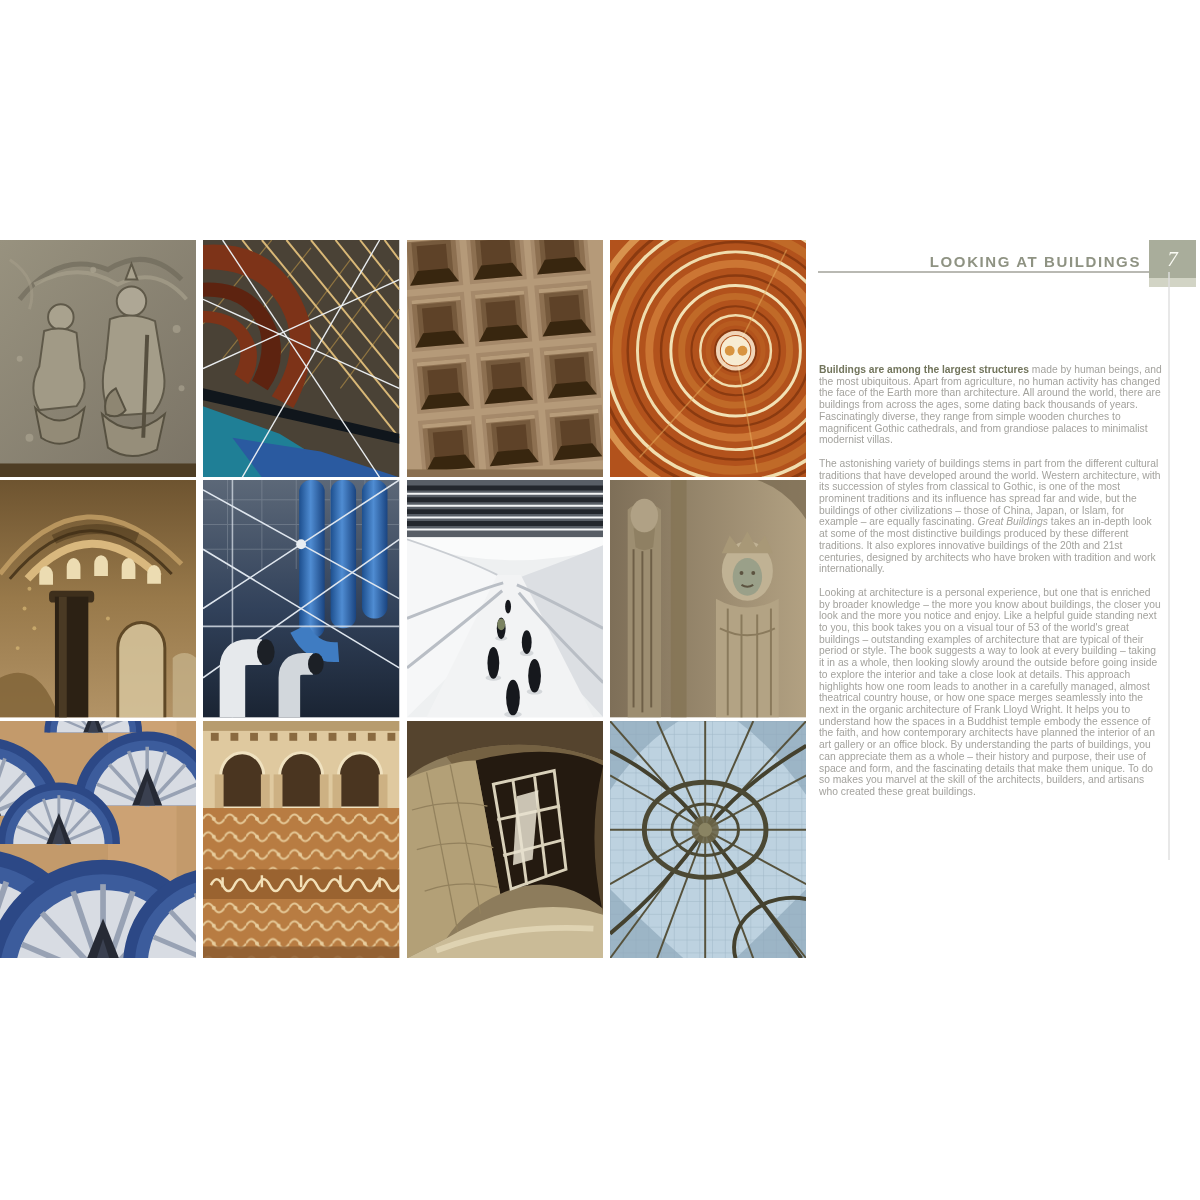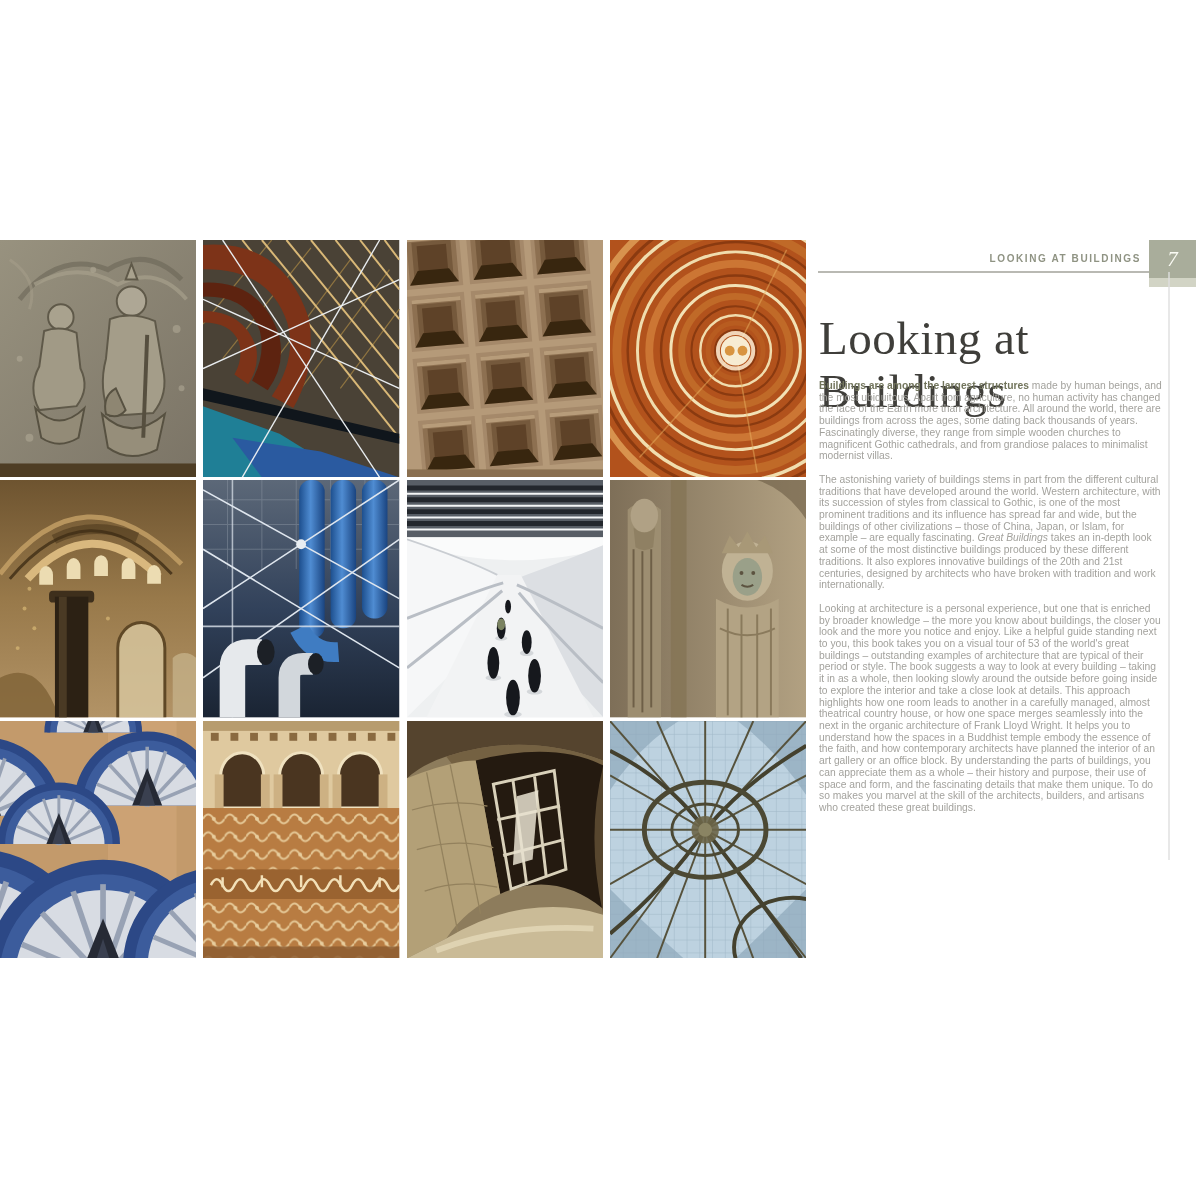--- a/index.html
+++ b/index.html
@@ -7,31 +7,31 @@
           font-family:"Liberation Sans",sans-serif;}
   
   .photo-grid{position:absolute;left:0;top:240px;width:806px;height:718px;
               display:grid;grid-template-columns:repeat(4,1fr);grid-template-rows:repeat(3,1fr);
               column-gap:7px;row-gap:3px;background:#ffffff;}
   .photo-grid figure{margin:0;padding:0;overflow:hidden;}
   .photo-grid svg{display:block;width:100%;height:100%;}
   
   .text-col{position:absolute;left:818px;top:240px;width:345px;height:718px;}
   .running-head{position:absolute;top:13px;left:0;width:323px;text-align:right;
-                font-size:10px;font-weight:bold;letter-spacing:1.6px;color:#8f9383;}
+                font-size:15px;font-weight:bold;letter-spacing:1.6px;color:#8f9383;}
   .head-rule{position:absolute;top:31px;left:0;width:331px;height:2px;background:#b9b9b3;}
   .page-tab{position:absolute;left:1149px;top:240px;width:47px;height:38px;background:#a9ad9b;
             display:flex;align-items:center;justify-content:center;}
   .page-tab-num{color:#fbfbf4;font-family:"Liberation Serif",serif;font-style:italic;
                 font-size:21px;line-height:1;}
   .page-tab-strip{position:absolute;left:1149px;top:278px;width:47px;height:9px;background:#d2d4c5;}
   .edge-line{position:absolute;left:1168px;top:272px;width:2px;height:588px;background:#dedede;opacity:.7;}
   .page-title{position:absolute;top:41px;left:1px;font-family:"Liberation Serif",serif;
               font-weight:400;font-size:47px;line-height:53px;color:#3f3e3a;letter-spacing:.5px;}
-  .body-copy{position:absolute;top:140px;left:1px;width:344px;
+  .body-copy{position:absolute;top:124px;left:1px;width:344px;
              font-size:10.3px;line-height:11.7px;color:#a3a29d;text-align:left;}
   .body-copy p{margin:0 0 12px 0;}
   .body-copy strong{color:#72755c;font-weight:bold;}
   .body-copy em{font-style:italic;margin-top:28px;}
 </style>
 </head>
 <body>
 
 <div class="canvas">
 
@@ -480,24 +480,20 @@
         <ellipse cx="97" cy="110" rx="34" ry="26" fill="none" stroke="#4c4934" stroke-width="3"></ellipse>
         <circle cx="97" cy="110" r="14" fill="#6b6548" opacity=".9"></circle>
         <circle cx="97" cy="110" r="7" fill="#8a8463"></circle>
       </svg>
     </figure>
   </div>
 
   <div class="text-col">
     <div class="running-head">LOOKING AT BUILDINGS</div>
     <div class="head-rule"></div>
-    <h1 class="page-title">
-      <div>Looking at</div>
-      <div>Buildings</div>
-    </h1>
     <div class="body-copy">
       <p><strong>Buildings are among the largest structures</strong><span> made by human beings, and the most ubiquitous. Apart from agriculture, no human activity has changed the face of the Earth more than architecture. All around the world, there are buildings from across the ages, some dating back thousands of years. Fascinatingly diverse, they range from simple wooden churches to magnificent Gothic cathedrals, and from grandiose palaces to minimalist modernist villas.</span></p>
       <p><span>The astonishing variety of buildings stems in part from the different cultural traditions that have developed around the world. Western architecture, with its succession of styles from classical to Gothic, is one of the most prominent traditions and its influence has spread far and wide, but the buildings of other civilizations – those of China, Japan, or Islam, for example – are equally fascinating. </span><em>Great Buildings</em><span> takes an in-depth look at some of the most distinctive buildings produced by these different traditions. It also explores innovative buildings of the 20th and 21st centuries, designed by architects who have broken with tradition and work internationally.</span></p>
       <p>Looking at architecture is a personal experience, but one that is enriched by broader knowledge – the more you know about buildings, the closer you look and the more you notice and enjoy. Like a helpful guide standing next to you, this book takes you on a visual tour of 53 of the world's great buildings – outstanding examples of architecture that are typical of their period or style. The book suggests a way to look at every building – taking it in as a whole, then looking slowly around the outside before going inside to explore the interior and take a close look at details. This approach highlights how one room leads to another in a carefully managed, almost theatrical country house, or how one space merges seamlessly into the next in the organic architecture of Frank Lloyd Wright. It helps you to understand how the spaces in a Buddhist temple embody the essence of the faith, and how contemporary architects have planned the interior of an art gallery or an office block. By understanding the parts of buildings, you can appreciate them as a whole – their history and purpose, their use of space and form, and the fascinating details that make them unique. To do so makes you marvel at the skill of the architects, builders, and artisans who created these great buildings.</p>
     </div>
   </div>
 
   <div class="page-tab">
     <span class="page-tab-num">7</span>
   </div>

